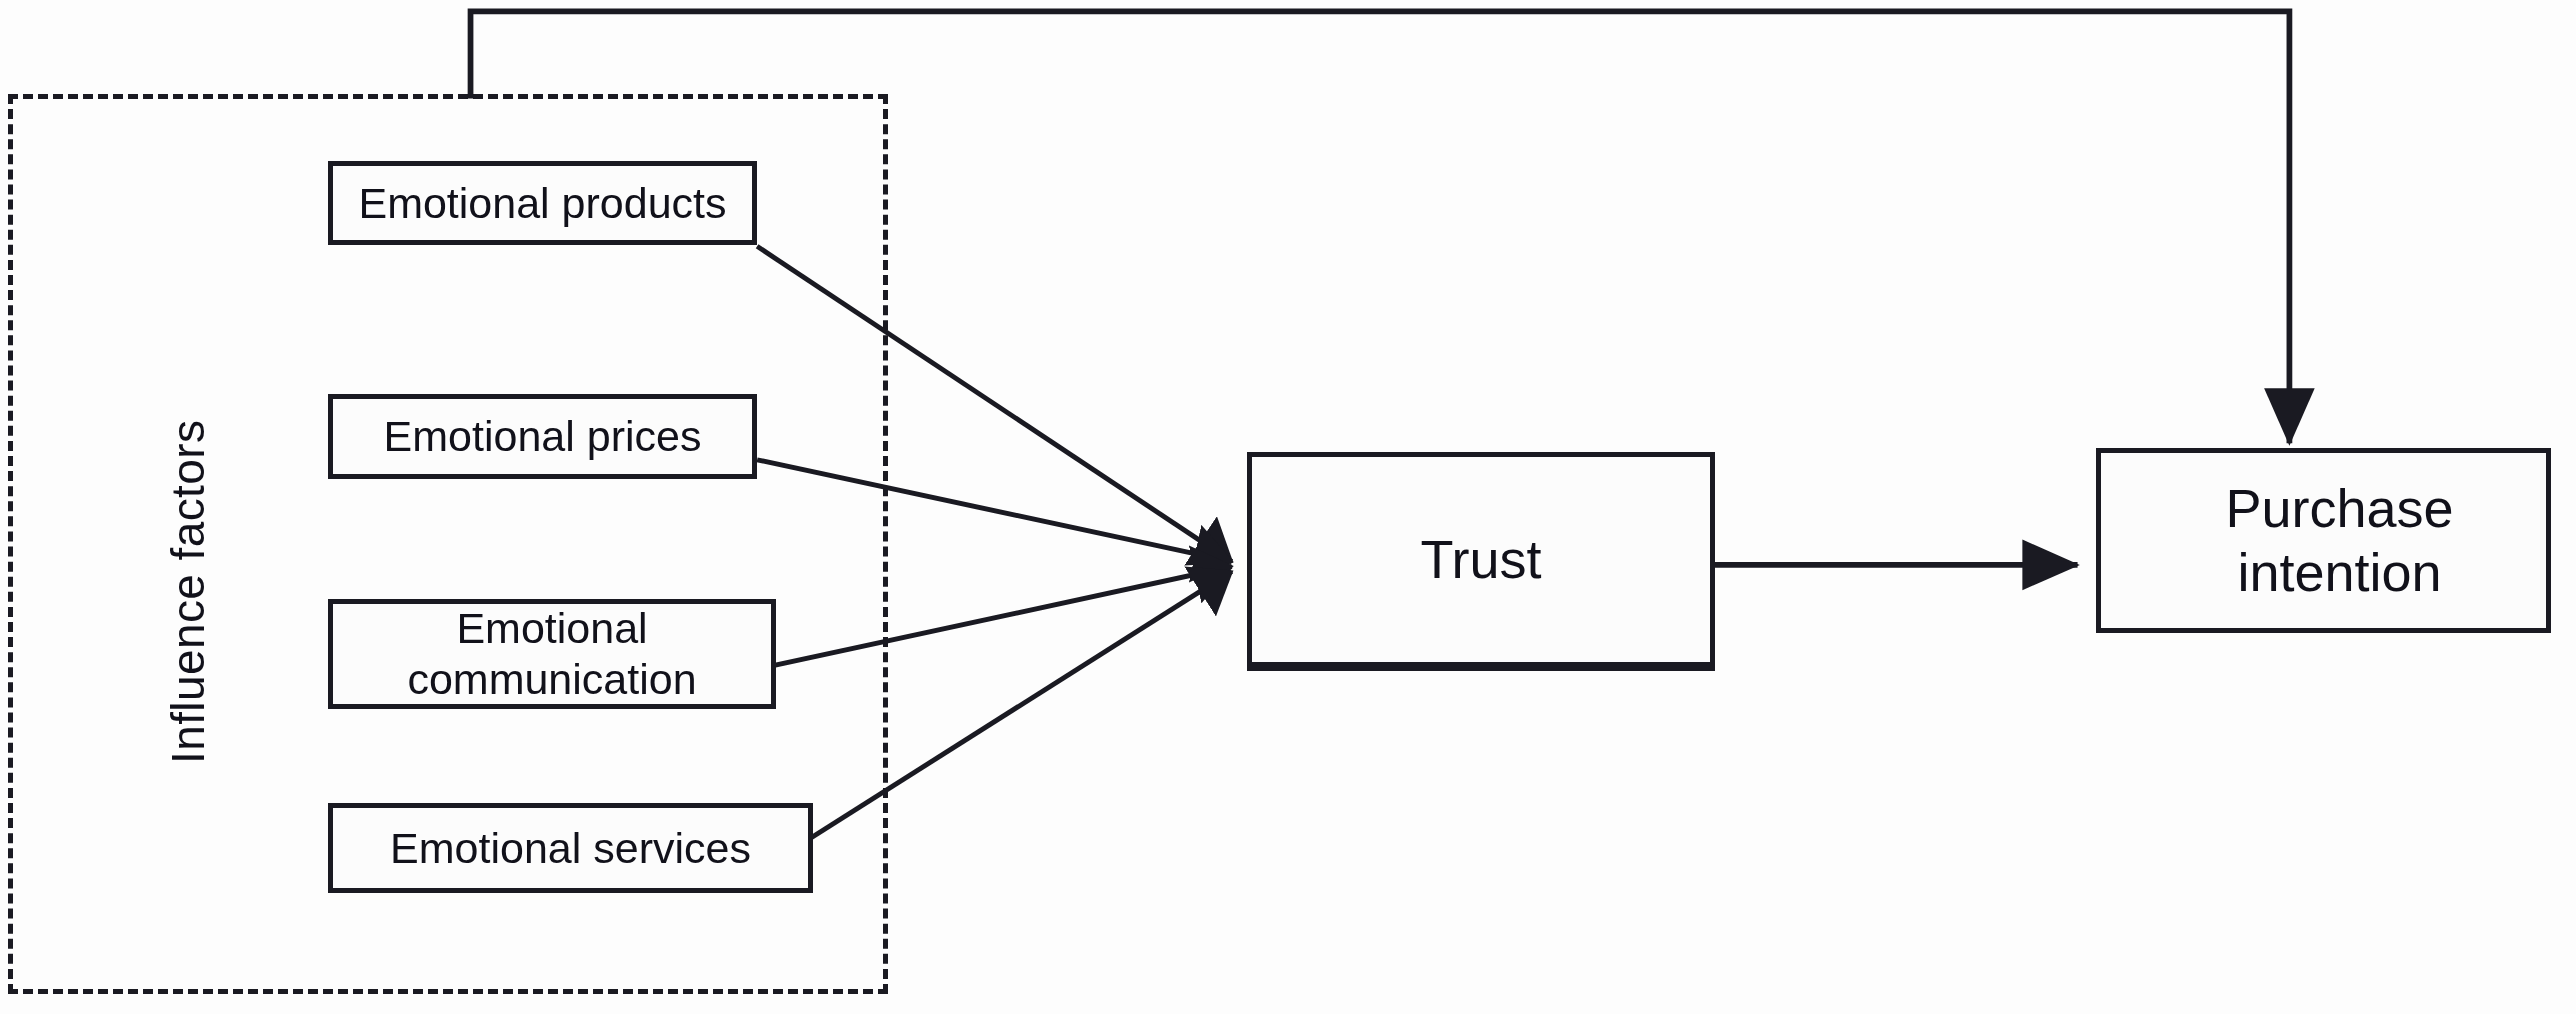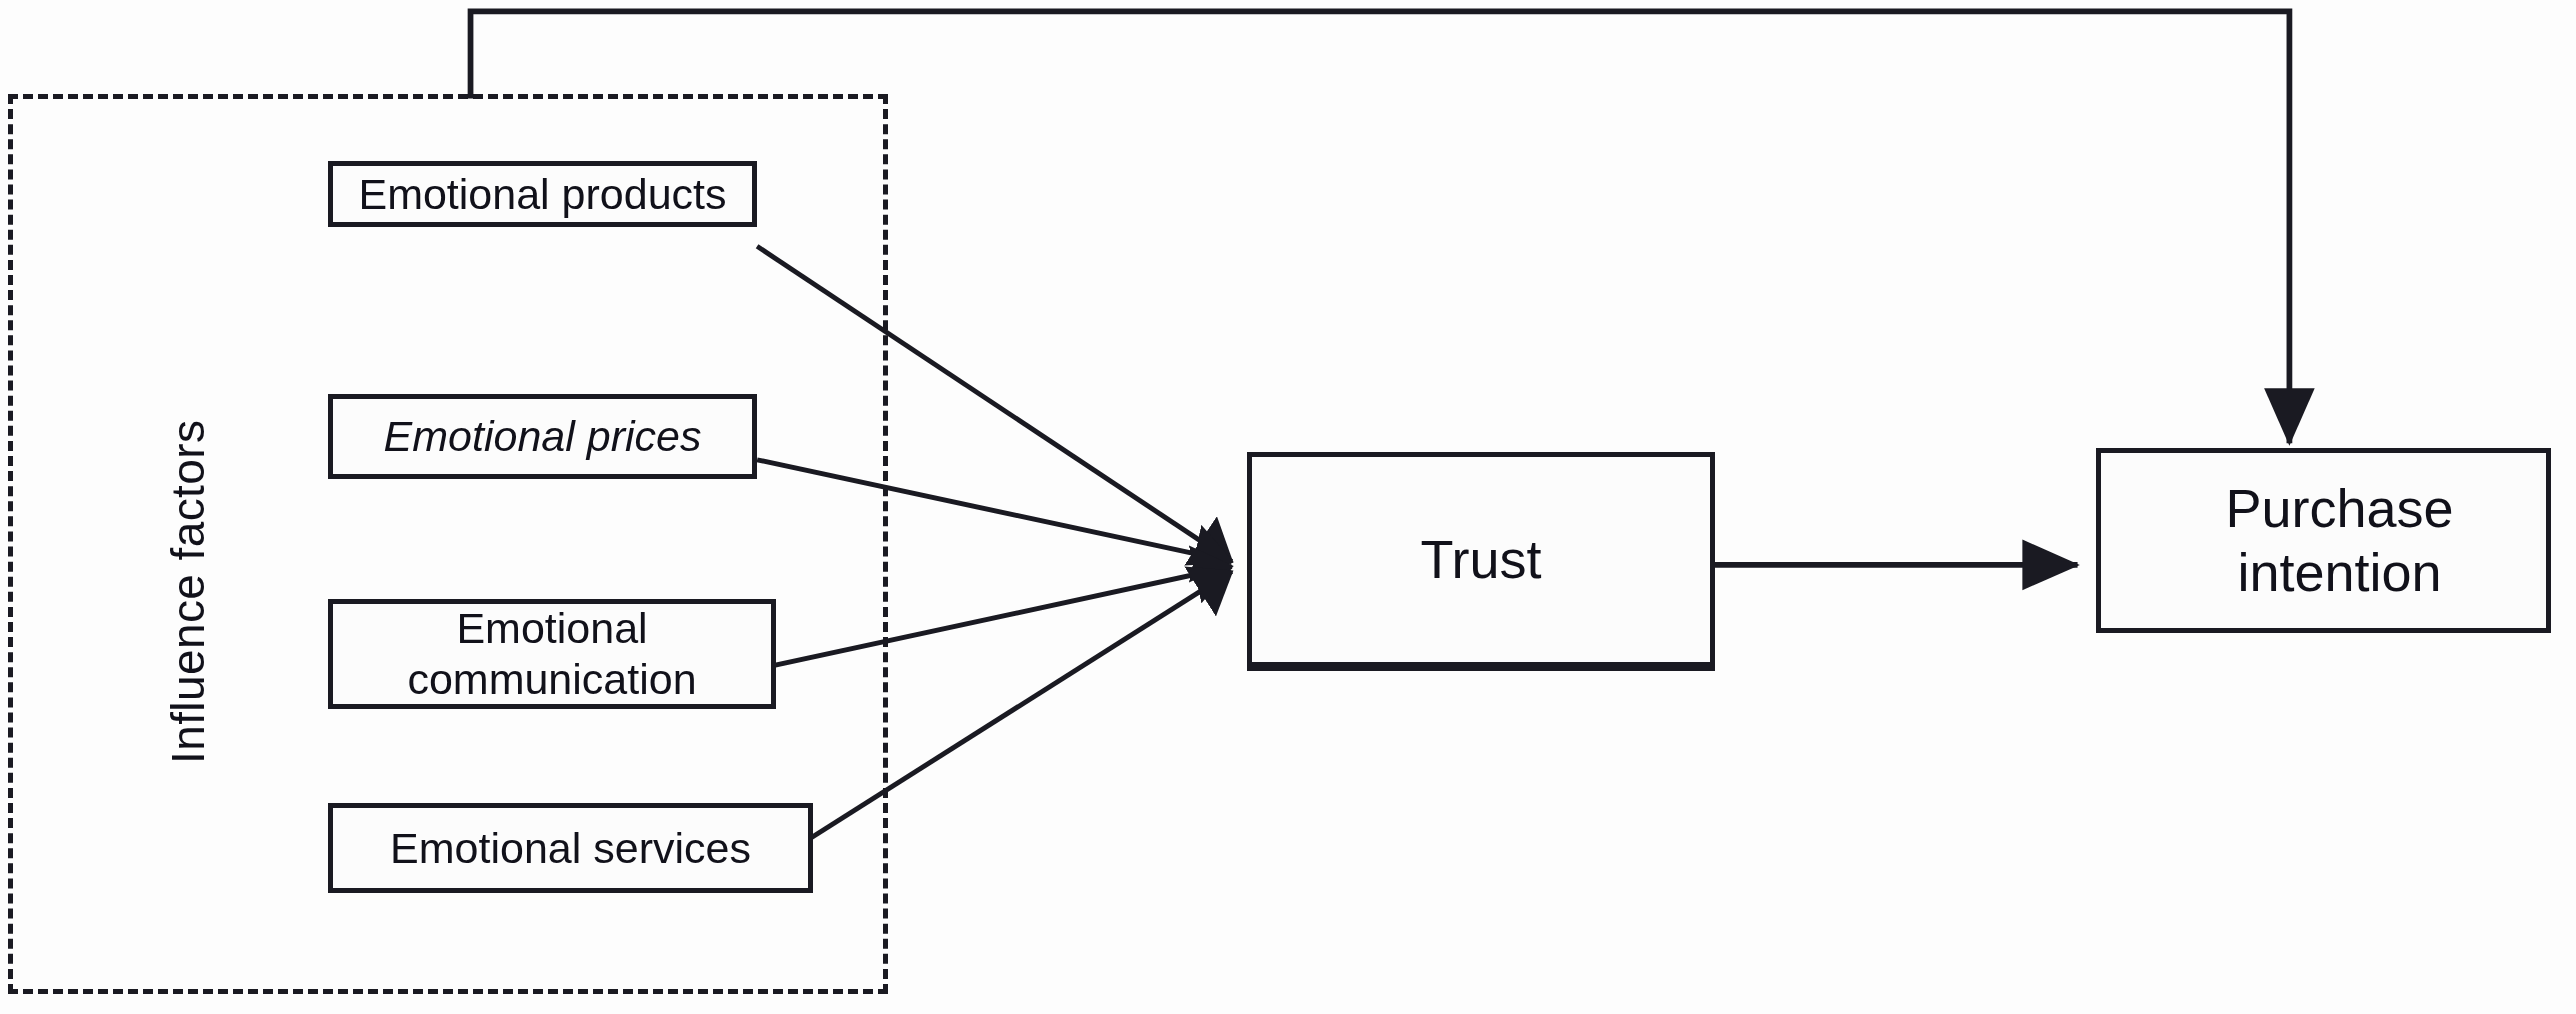--- a/index.html
+++ b/index.html
@@ -110,25 +110,25 @@
       <line x1="922" y1="560" x2="1500" y2="684" marker-end="url(#arrow-converge)"></line>
       <line x1="922" y1="815" x2="1500" y2="690" marker-end="url(#arrow-converge)"></line>
       <line x1="922" y1="1062" x2="1500" y2="696" marker-end="url(#arrow-converge)"></line>
     </g>
 
     <line x1="2088" y1="688" x2="2530" y2="688" stroke="#1a1a22" stroke-width="7" fill="none" marker-end="url(#arrow-solid)"></line>
 
     <path d="M573,120 L573,14 L2788,14 L2788,540" stroke="#1a1a22" stroke-width="7" fill="none" marker-end="url(#arrow-solid)"></path>
   </svg>
 
-  <div class="node-box factor" style="left:328px; top:161px; width:429px; height:66px;">
+  <div class="node-box factor" style="left:328px; top:161px; width:429px; height:84px;">
     <span class="node-label">Emotional products</span>
   </div>
 
-  <div class="node-box factor" style="left:328px; top:394px; width:429px; height:85px;font-style:italic;">
+  <div class="node-box factor" style="left:328px; top:394px; width:429px; height:85px;">
     <span class="node-label">Emotional prices</span>
   </div>
 
   <div class="node-box factor" style="left:328px; top:599px; width:448px; height:110px;">
     <span class="node-label">Emotional
 communication</span>
   </div>
 
   <div class="node-box factor" style="left:328px; top:803px; width:485px; height:90px;">
     <span class="node-label">Emotional services</span>

